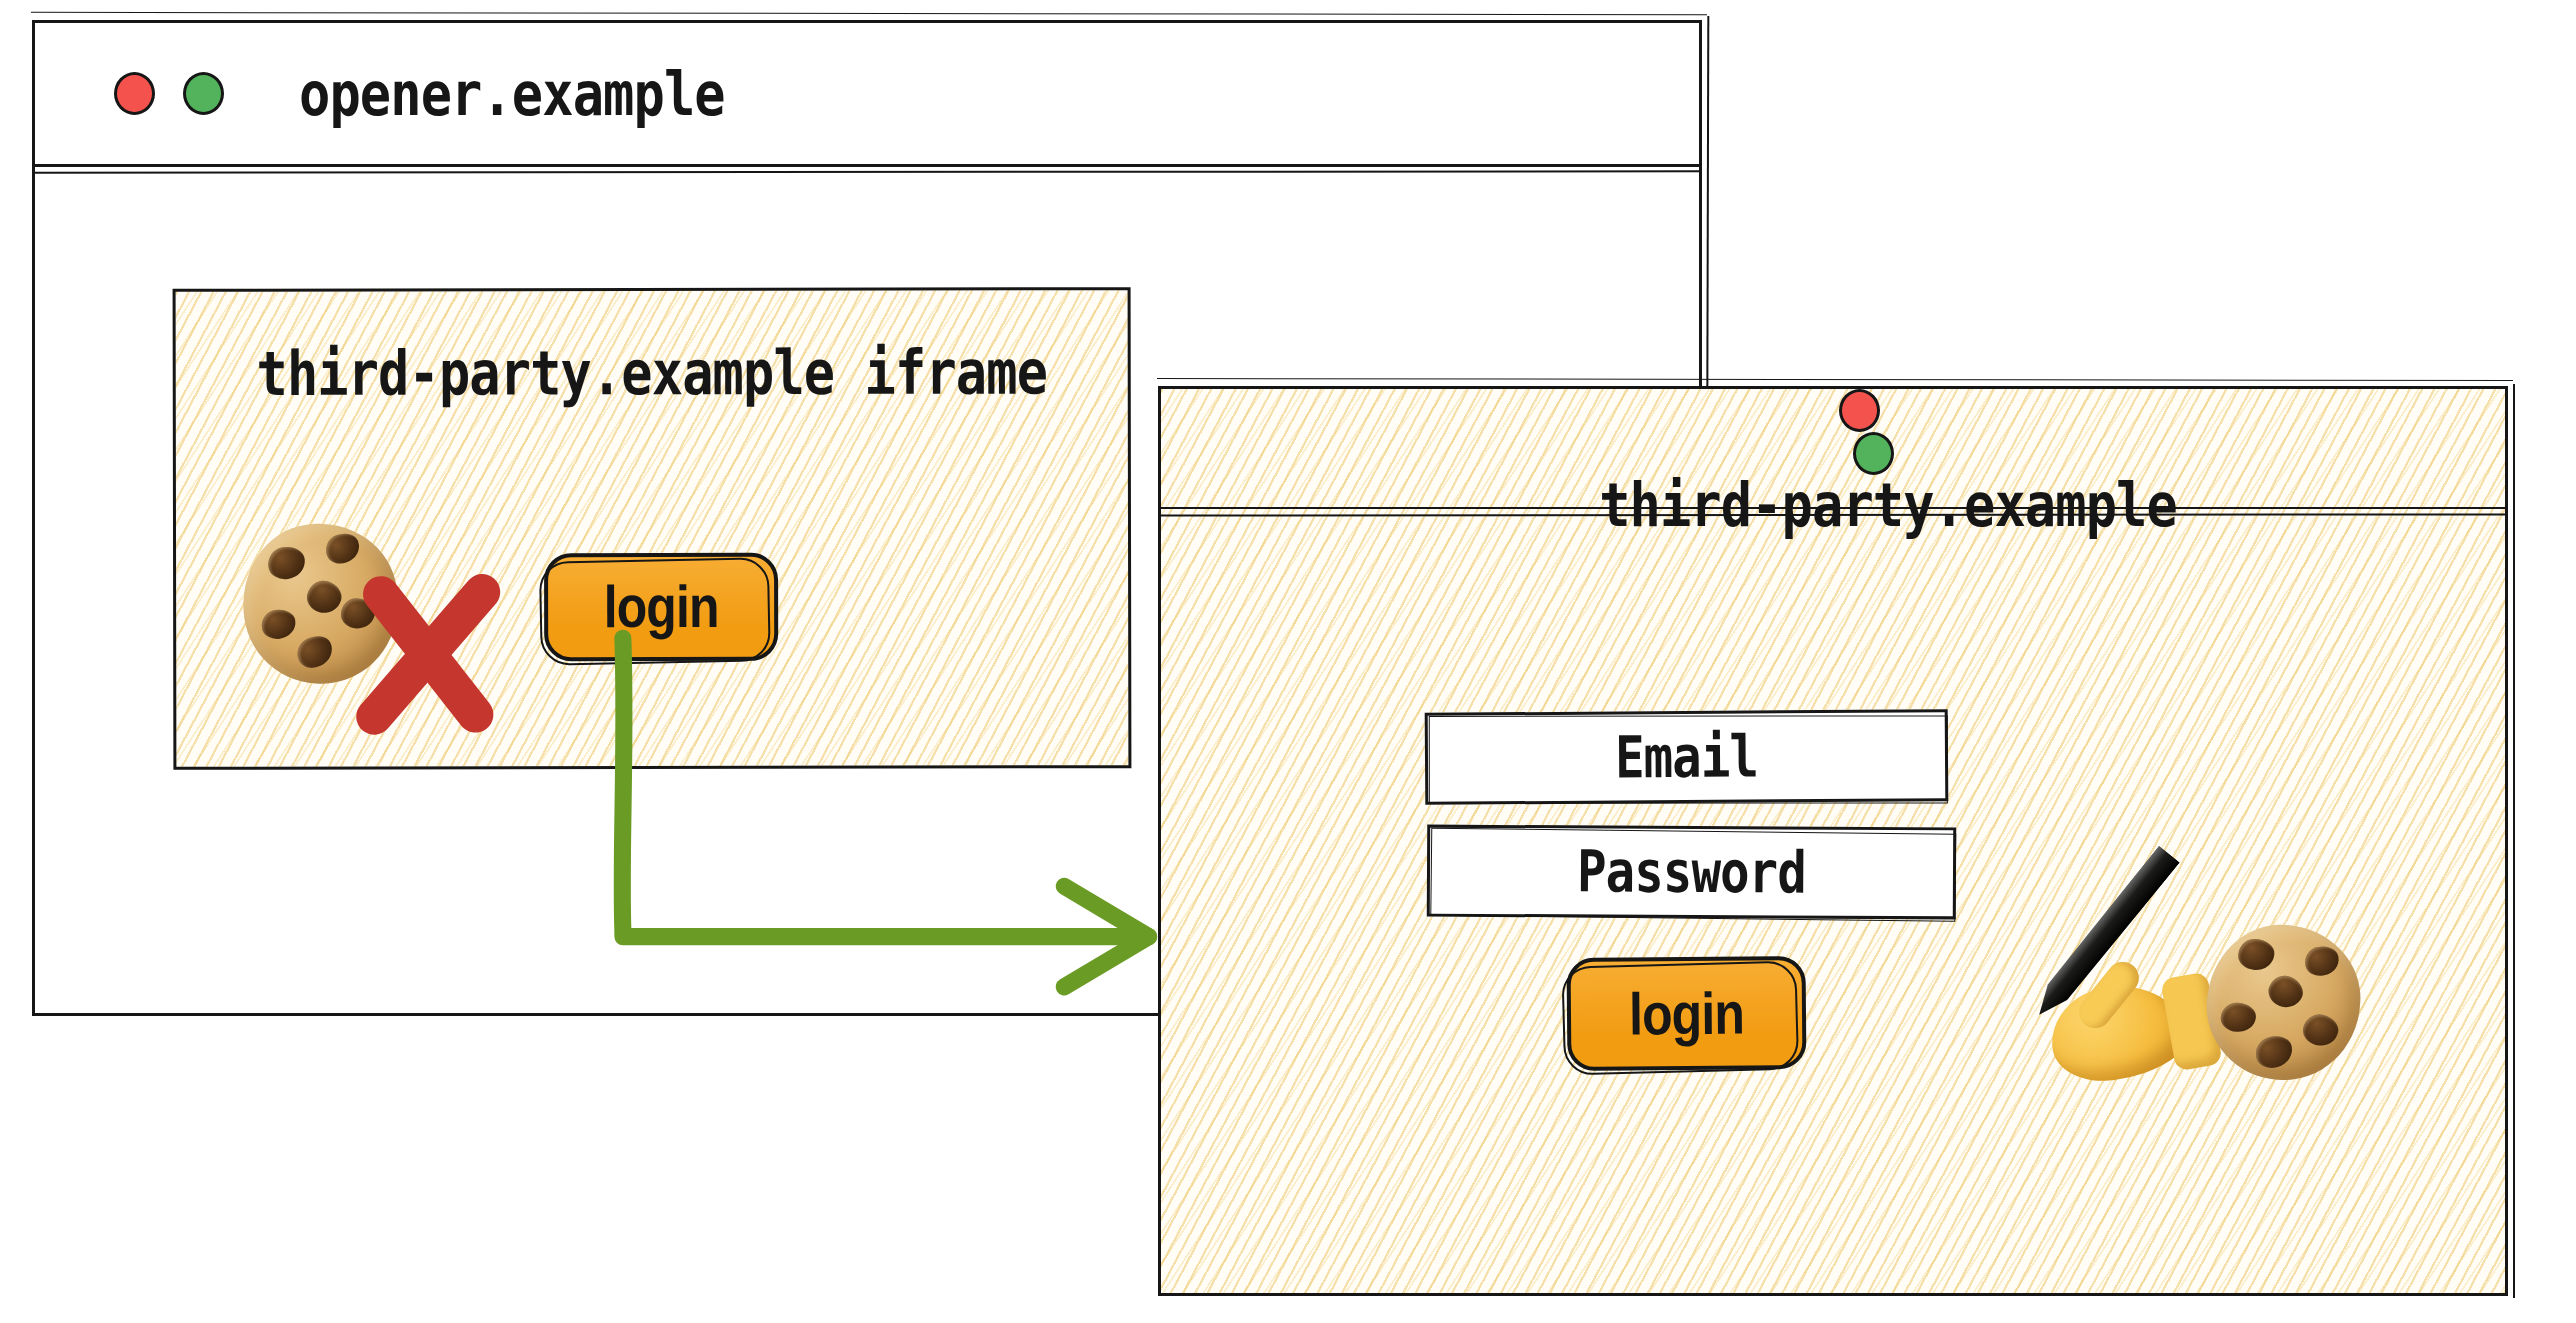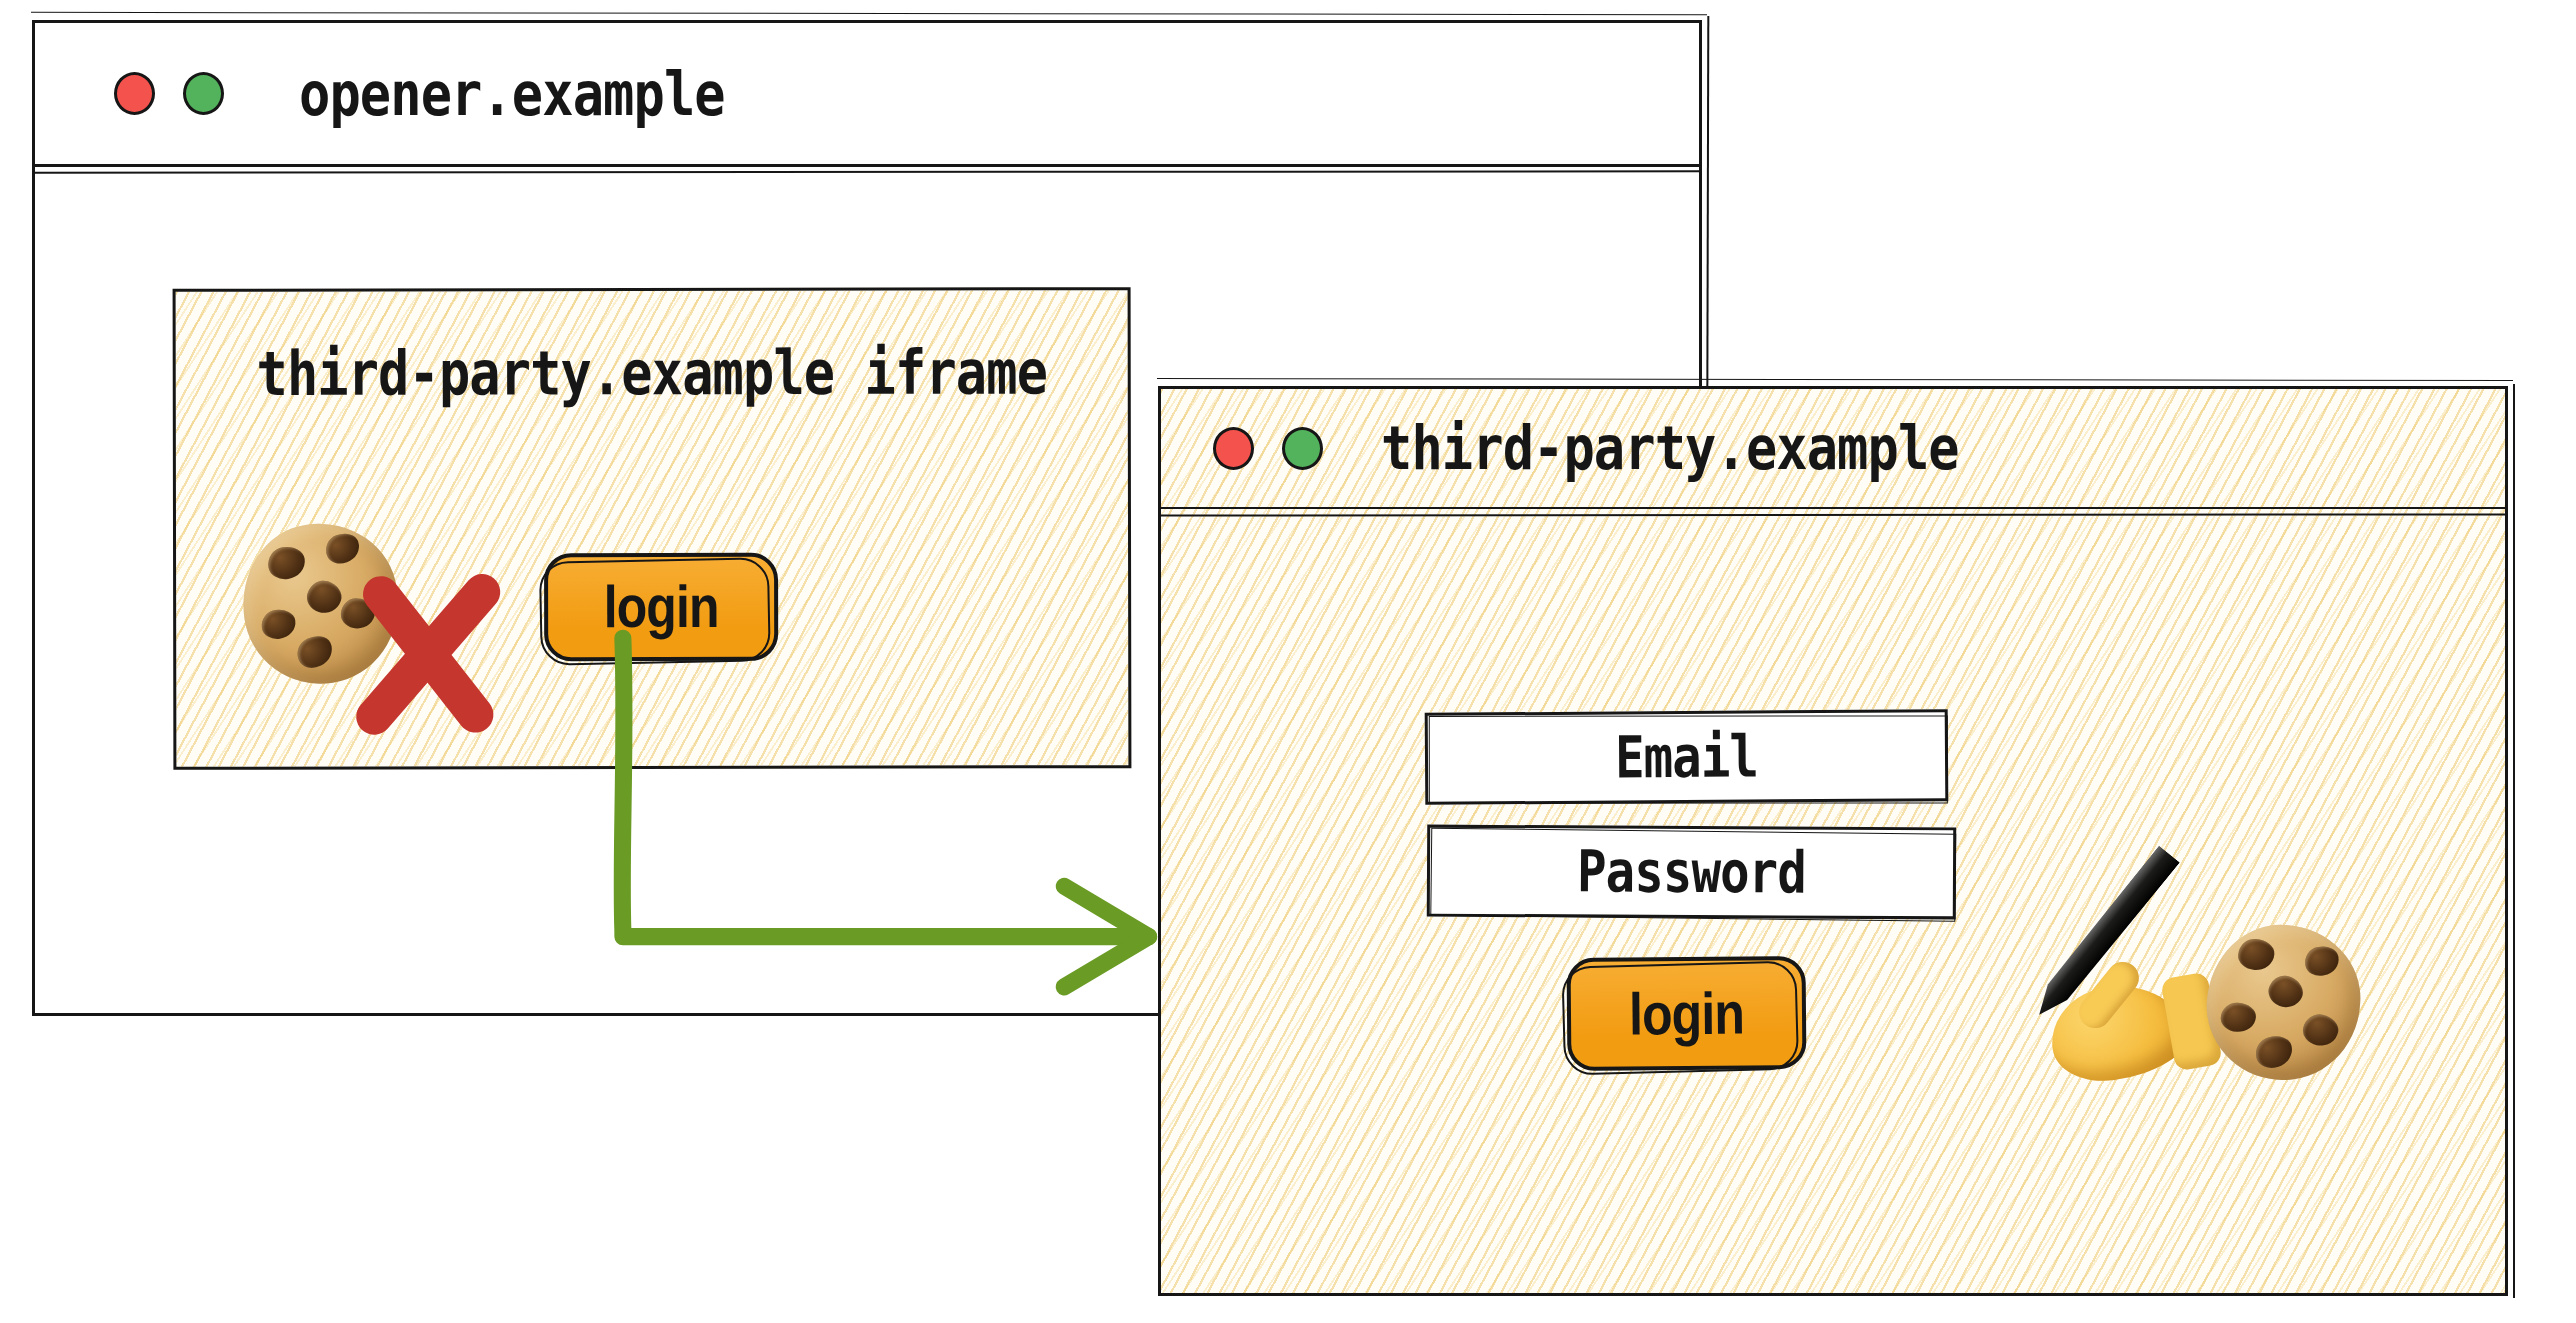--- a/index.html
+++ b/index.html
@@ -35,21 +35,21 @@
   .popup-window{left:1158px;top:386px;width:1350px;height:910px;z-index:30;}
   .popup-window::after{content:"";position:absolute;top:-5.4px;bottom:-5.4px;right:-10px;width:1.8px;
     background:var(--ink-color);pointer-events:none;}
 
   .titlebar{position:relative;display:flex;align-items:center;border-bottom:3.6px solid var(--ink-color);}
   .titlebar::after{ 
     content:"";position:absolute;left:-1.8px;right:-1.8px;bottom:-9px;height:1.8px;
     background:var(--ink-color);transform:rotate(-.05deg);
   }
   .opener-titlebar{height:144px;background:#ffffff;padding-left:79px;}
-  .popup-titlebar{height:120px;padding-left:52px;border-bottom-width:2.7px;}
+  .popup-titlebar{height:120px;padding-left:52px;border-bottom-width:2.7px;flex-direction:column;}
 
   .traffic-dot{width:41px;height:43px;border-radius:50%;border:3.6px solid var(--ink-color);flex:0 0 auto;}
   .traffic-dot + .traffic-dot{margin-left:28px;}
   .dot-red{background:var(--traffic-red);}
   .dot-green{background:var(--traffic-green);}
 
   .mono-title{
     display:inline-block;font-weight:700;font-size:52px;color:var(--ink-color);
     letter-spacing:-0.9px;transform:scaleY(1.18);transform-origin:center;white-space:nowrap;
   }

